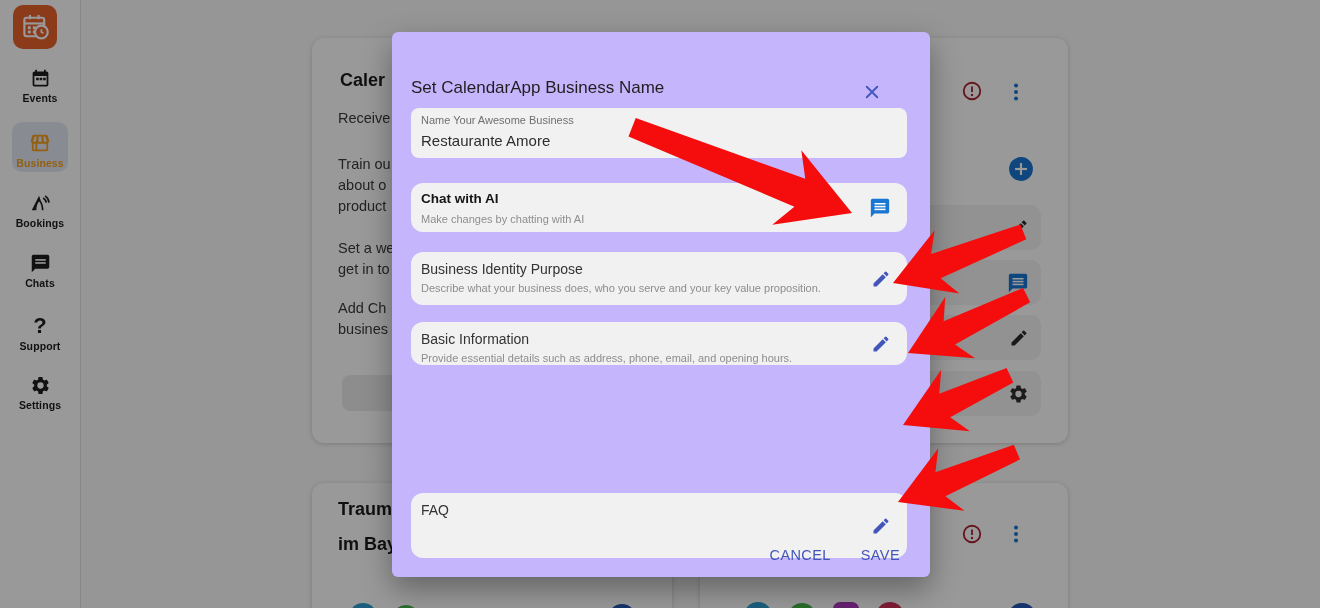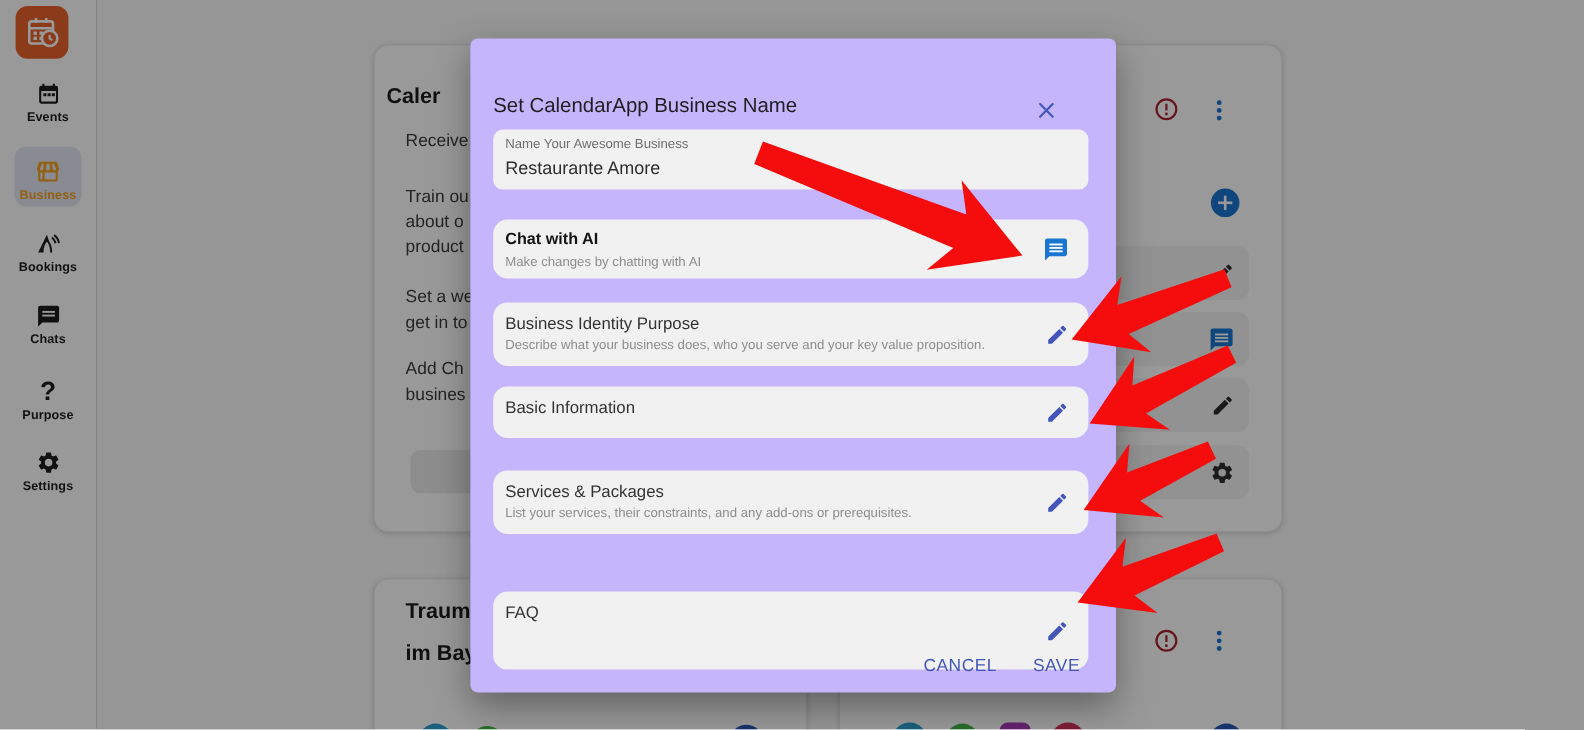--- a/index.html
+++ b/index.html
@@ -112,33 +112,33 @@
       <svg width="21" height="21" viewBox="0 0 24 24">
         <path fill="#1d1d1d" d="M20 2H4c-1.1 0-2 .9-2 2v18l4-4h14c1.1 0 2-.9 2-2V4c0-1.1-.9-2-2-2z"></path>
         <rect x="6" y="7" width="12" height="1.8" fill="#fff"></rect>
           <rect x="6" y="10.5" width="12" height="1.8" fill="#fff"></rect>
       </svg>
       <span class="lbl">Chats</span>
     </div>
 
     <div class="nav-item" style="top:315px">
       <span style="font-size:22px;font-weight:700;color:#1d1d1d;line-height:22px;">?</span>
-      <span class="lbl">Purpose</span>
+      <span class="lbl">Support</span>
     </div>
 
     <div class="nav-item" style="top:375px">
       <svg width="21" height="21" viewBox="0 0 24 24">
         <path fill="#1d1d1d" d="M19.14 12.94c.04-.3.06-.61.06-.94 0-.32-.02-.64-.07-.94l2.03-1.58a.49.49 0 0 0 .12-.61l-1.92-3.32a.49.49 0 0 0-.59-.22l-2.39.96c-.5-.38-1.03-.7-1.62-.94l-.36-2.54a.48.48 0 0 0-.48-.41h-3.84c-.24 0-.43.17-.47.41l-.36 2.54c-.59.24-1.13.57-1.62.94l-2.39-.96a.49.49 0 0 0-.59.22L2.74 8.87c-.12.21-.08.47.12.61l2.03 1.58c-.05.3-.09.63-.09.94s.02.64.07.94l-2.03 1.58a.49.49 0 0 0-.12.61l1.92 3.32c.12.22.37.29.59.22l2.39-.96c.5.38 1.03.7 1.62.94l.36 2.54c.05.24.24.41.48.41h3.84c.24 0 .44-.17.47-.41l.36-2.54c.59-.24 1.13-.56 1.62-.94l2.39.96c.22.08.47 0 .59-.22l1.92-3.32c.12-.22.07-.47-.12-.61l-2.01-1.58zM12 15.6A3.6 3.6 0 1 1 12 8.4a3.6 3.6 0 0 1 0 7.2z"></path>
       </svg>
       <span class="lbl">Settings</span>
     </div>
   </aside>
 
   <div class="card card-tl">
-    <h2 style="left:10px;top:32px;">Caler</h2>
+    <h2 style="left:28px;top:32px;">Caler</h2>
     <div class="frag" style="top:72px">Receive</div>
     <div class="frag" style="top:118px">Train ou</div>
     <div class="frag" style="top:139px">about o</div>
     <div class="frag" style="top:160px">product</div>
     <div class="frag" style="top:202px">Set a we</div>
     <div class="frag" style="top:223px">get in to</div>
     <div class="frag" style="top:262px">Add Ch</div>
     <div class="frag" style="top:283px">busines</div>
     <div class="ghost-btn"></div>
   </div>
@@ -238,32 +238,26 @@
     <div class="mrow" style="top:220px;height:53px;">
       <div class="rt">Business Identity Purpose</div>
       <div class="rs">Describe what your business does, who you serve and your key value proposition.</div>
       <svg class="icn" width="20" height="20" viewBox="0 0 24 24">
         <path fill="var(--indigo)" d="M3 17.25V21h3.75L17.81 9.94l-3.75-3.75L3 17.25zM20.71 7.04a1 1 0 0 0 0-1.41l-2.34-2.34a1 1 0 0 0-1.41 0l-1.83 1.83 3.75 3.75 1.83-1.83z"></path>
       </svg>
     </div>
 
     <div class="mrow" style="top:290px;height:43px;">
       <div class="rt">Basic Information</div>
+      <div class="rs">Provide essential details such as address, phone, email, and opening hours.</div>
       <svg class="icn" width="20" height="20" viewBox="0 0 24 24">
         <path fill="var(--indigo)" d="M3 17.25V21h3.75L17.81 9.94l-3.75-3.75L3 17.25zM20.71 7.04a1 1 0 0 0 0-1.41l-2.34-2.34a1 1 0 0 0-1.41 0l-1.83 1.83 3.75 3.75 1.83-1.83z"></path>
       </svg>
     </div>
 
-    <div class="mrow" style="top:360px;height:53px;">
-      <div class="rt">Services &amp; Packages</div>
-      <div class="rs">List your services, their constraints, and any add-ons or prerequisites.</div>
-      <svg class="icn" width="20" height="20" viewBox="0 0 24 24">
-        <path fill="var(--indigo)" d="M3 17.25V21h3.75L17.81 9.94l-3.75-3.75L3 17.25zM20.71 7.04a1 1 0 0 0 0-1.41l-2.34-2.34a1 1 0 0 0-1.41 0l-1.83 1.83 3.75 3.75 1.83-1.83z"></path>
-      </svg>
-    </div>
 
     <div class="mrow" style="top:430px;height:65px;margin-top:31px;">
       <div class="rt">FAQ</div>
       <svg class="icn" width="20" height="20" viewBox="0 0 24 24">
         <path fill="var(--indigo)" d="M3 17.25V21h3.75L17.81 9.94l-3.75-3.75L3 17.25zM20.71 7.04a1 1 0 0 0 0-1.41l-2.34-2.34a1 1 0 0 0-1.41 0l-1.83 1.83 3.75 3.75 1.83-1.83z"></path>
       </svg>
     </div>
 
     <div class="actions">
       <button class="tbtn">CANCEL</button>

